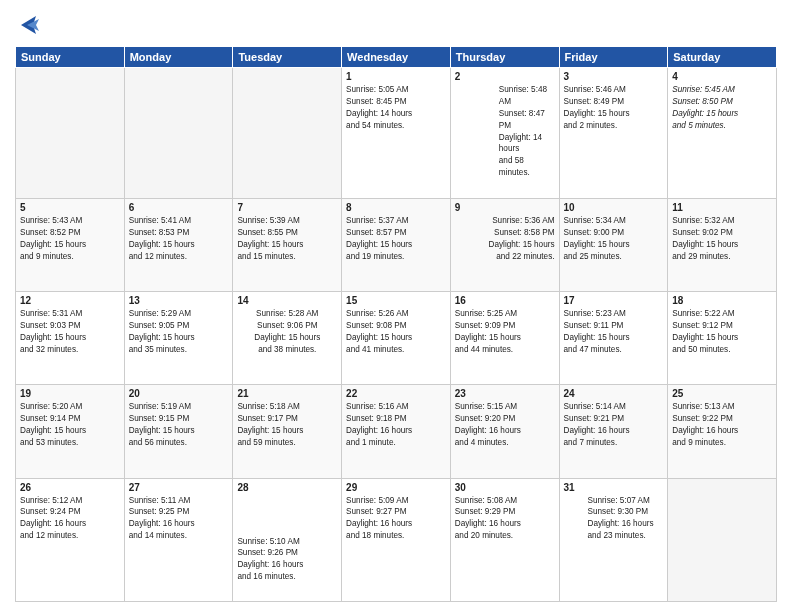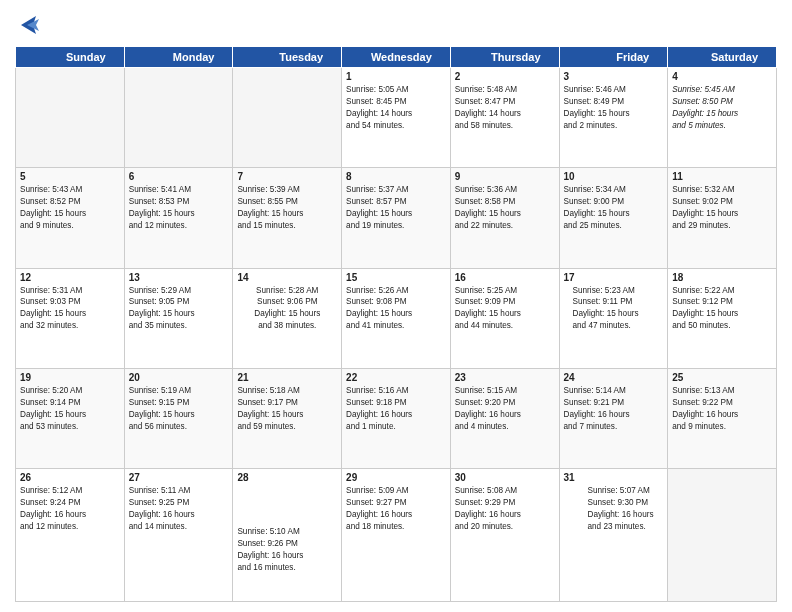--- a/index.html
+++ b/index.html
@@ -53,22 +53,22 @@
     table {
       width: 100%;
       border-collapse: collapse;
       flex: 1;
     }
     th {
       background-color: #2255a4;
       color: #fff;
       font-size: 11px;
       font-weight: bold;
-      text-align: right;
-      padding: 4px 18px;
+      text-align: left;
+      padding: 4px 5px;
       border: 1px solid #fff;
     }
     td {
       vertical-align: top;
       border: 1px solid #ccc;
       padding: 3px 4px;
       font-size: 8.5px;
       color: #222;
       width: 14.28%;
       height: 82px;
@@ -139,21 +139,21 @@
             <td class="empty"></td>
             <td>
               <span class="day-num">1</span>
               <div class="day-info" style="white-space: pre-line;">Sunrise: 5:05 AM
 Sunset: 8:45 PM
 Daylight: 14 hours
 and 54 minutes.</div>
             </td>
             <td>
               <span class="day-num">2</span>
-              <div class="day-info" style="white-space: pre-line;">Sunrise: 5:48 AM
+              <div class="day-info" style="white-space: pre-line; margin-left: 44px;">Sunrise: 5:48 AM
 Sunset: 8:47 PM
 Daylight: 14 hours
 and 58 minutes.</div>
             </td>
             <td>
               <span class="day-num">3</span>
               <div class="day-info" style="white-space: pre-line;">Sunrise: 5:46 AM
 Sunset: 8:49 PM
 Daylight: 15 hours
 and 2 minutes.</div>
@@ -190,21 +190,21 @@
             </td>
             <td>
               <span class="day-num">8</span>
               <div class="day-info" style="white-space: pre-line;">Sunrise: 5:37 AM
 Sunset: 8:57 PM
 Daylight: 15 hours
 and 19 minutes.</div>
             </td>
             <td>
               <span class="day-num">9</span>
-              <div class="day-info" style="white-space: pre-line;">Sunrise: 5:36 AM
+              <div class="day-info" style="white-space: pre-line; text-align: right;">Sunrise: 5:36 AM
 Sunset: 8:58 PM
 Daylight: 15 hours
 and 22 minutes.</div>
             </td>
             <td>
               <span class="day-num">10</span>
               <div class="day-info" style="white-space: pre-line;">Sunrise: 5:34 AM
 Sunset: 9:00 PM
 Daylight: 15 hours
 and 25 minutes.</div>
@@ -248,21 +248,21 @@
             </td>
             <td>
               <span class="day-num">16</span>
               <div class="day-info" style="white-space: pre-line;">Sunrise: 5:25 AM
 Sunset: 9:09 PM
 Daylight: 15 hours
 and 44 minutes.</div>
             </td>
             <td>
               <span class="day-num">17</span>
-              <div class="day-info" style="white-space: pre-line; margin-left: 9px;">Sunrise: 5:23 AM
+              <div class="day-info" style="white-space: pre-line;">Sunrise: 5:23 AM
 Sunset: 9:11 PM
 Daylight: 15 hours
 and 47 minutes.</div>
             </td>
             <td>
               <span class="day-num">18</span>
               <div class="day-info" style="white-space: pre-line;">Sunrise: 5:22 AM
 Sunset: 9:12 PM
 Daylight: 15 hours
 and 50 minutes.</div>

